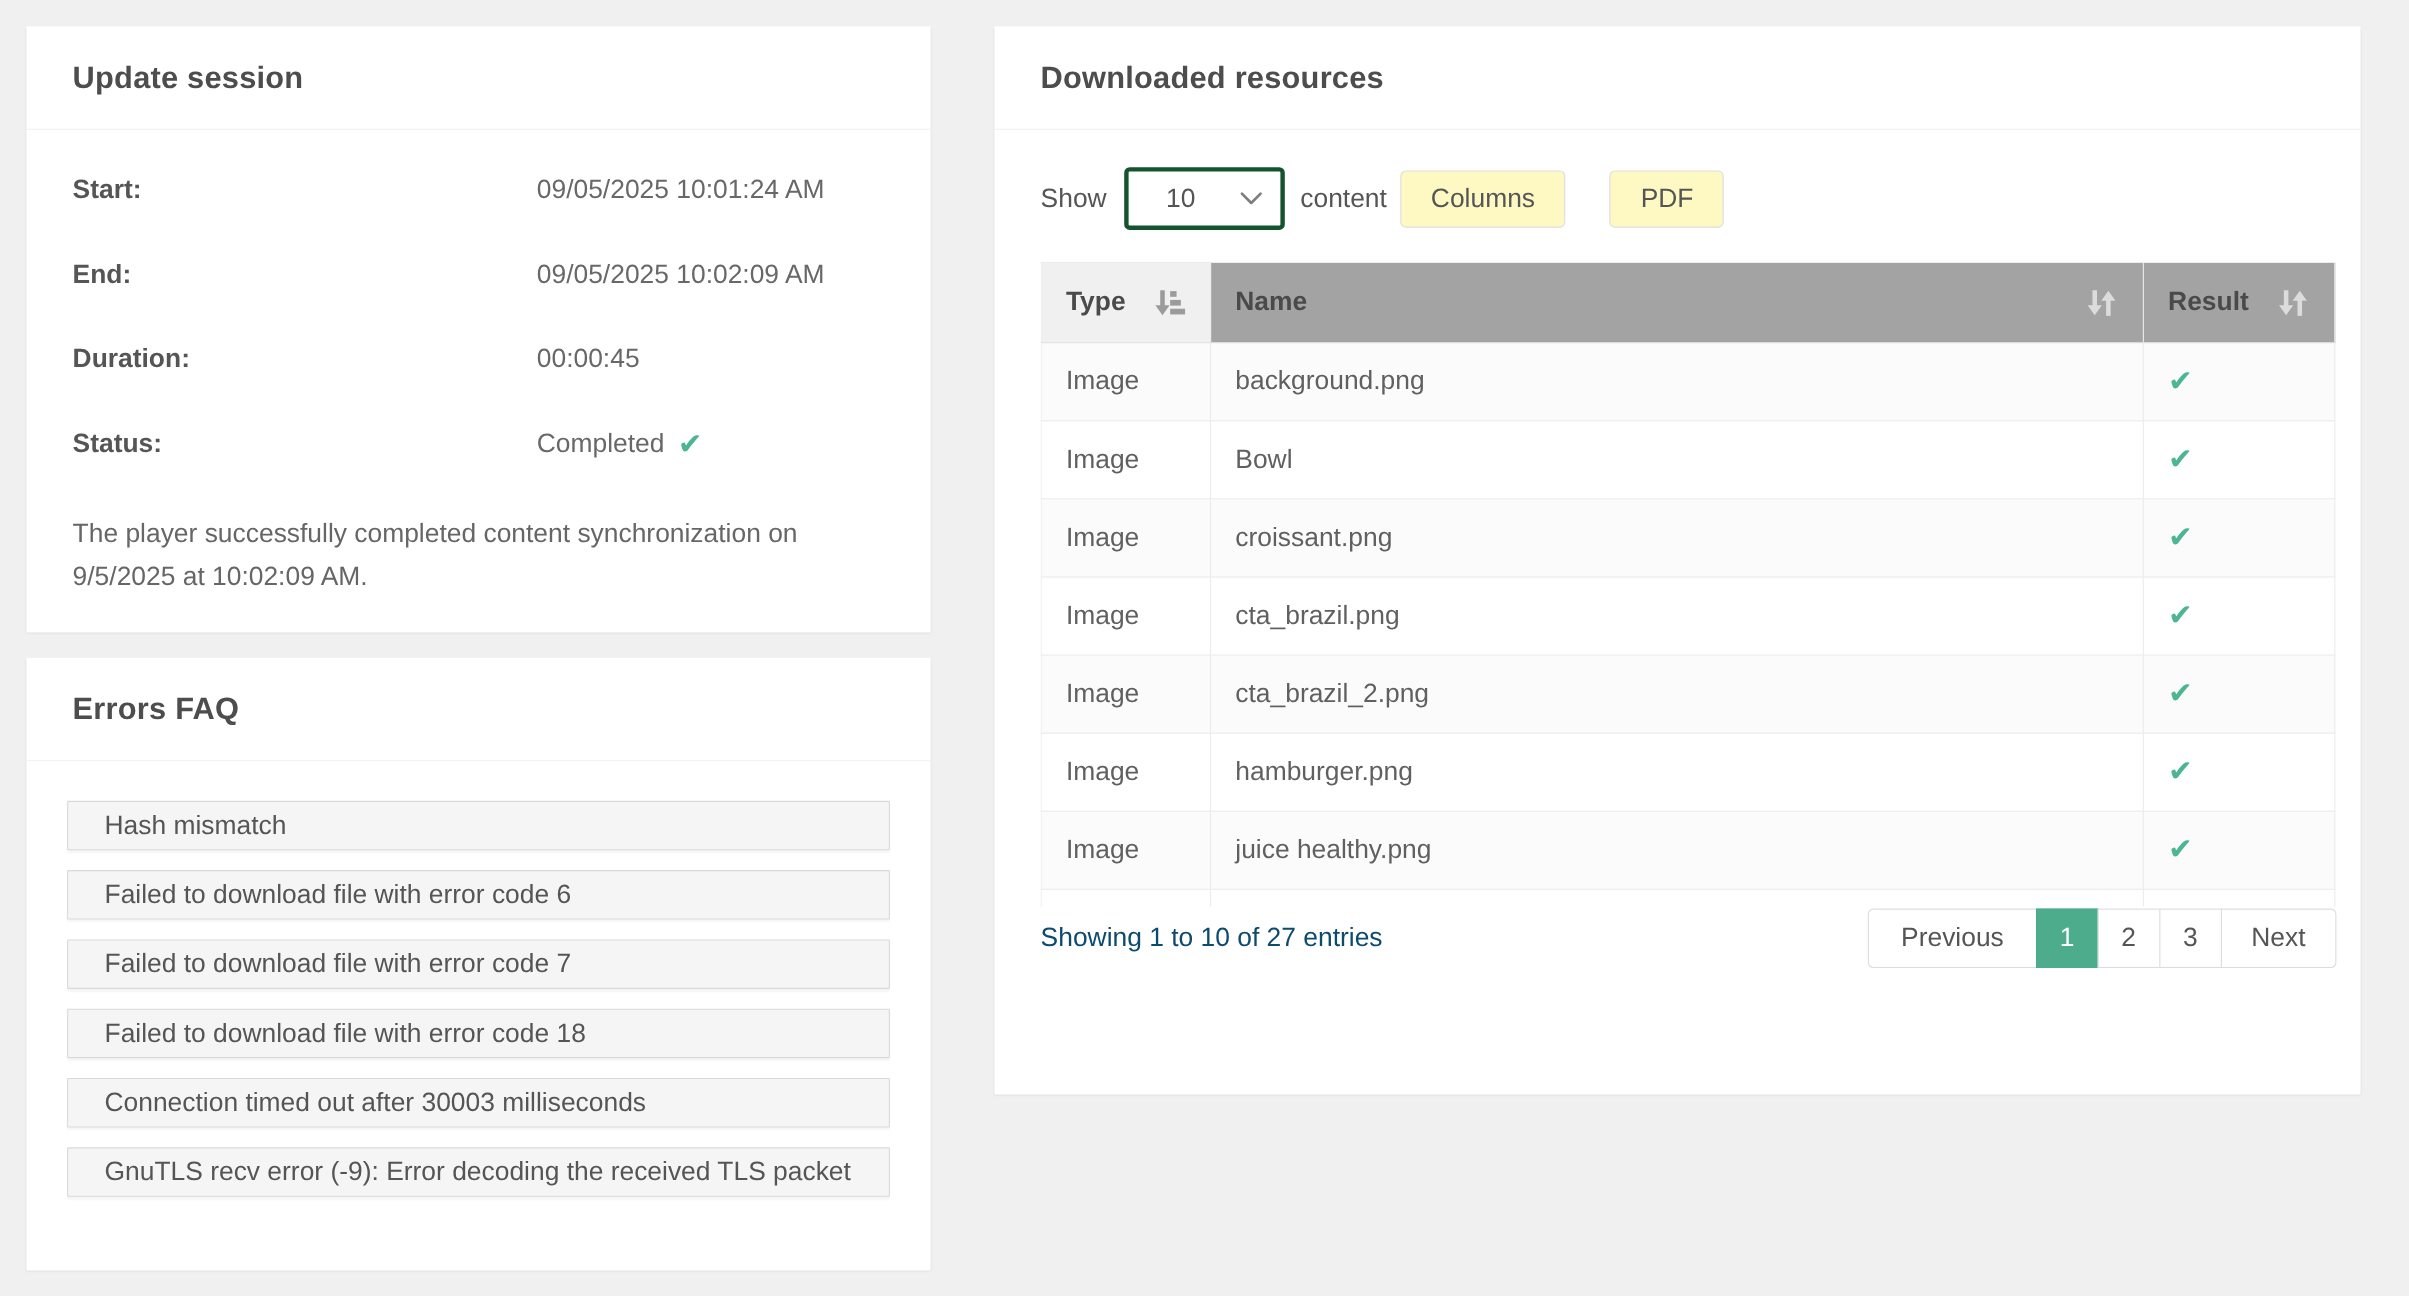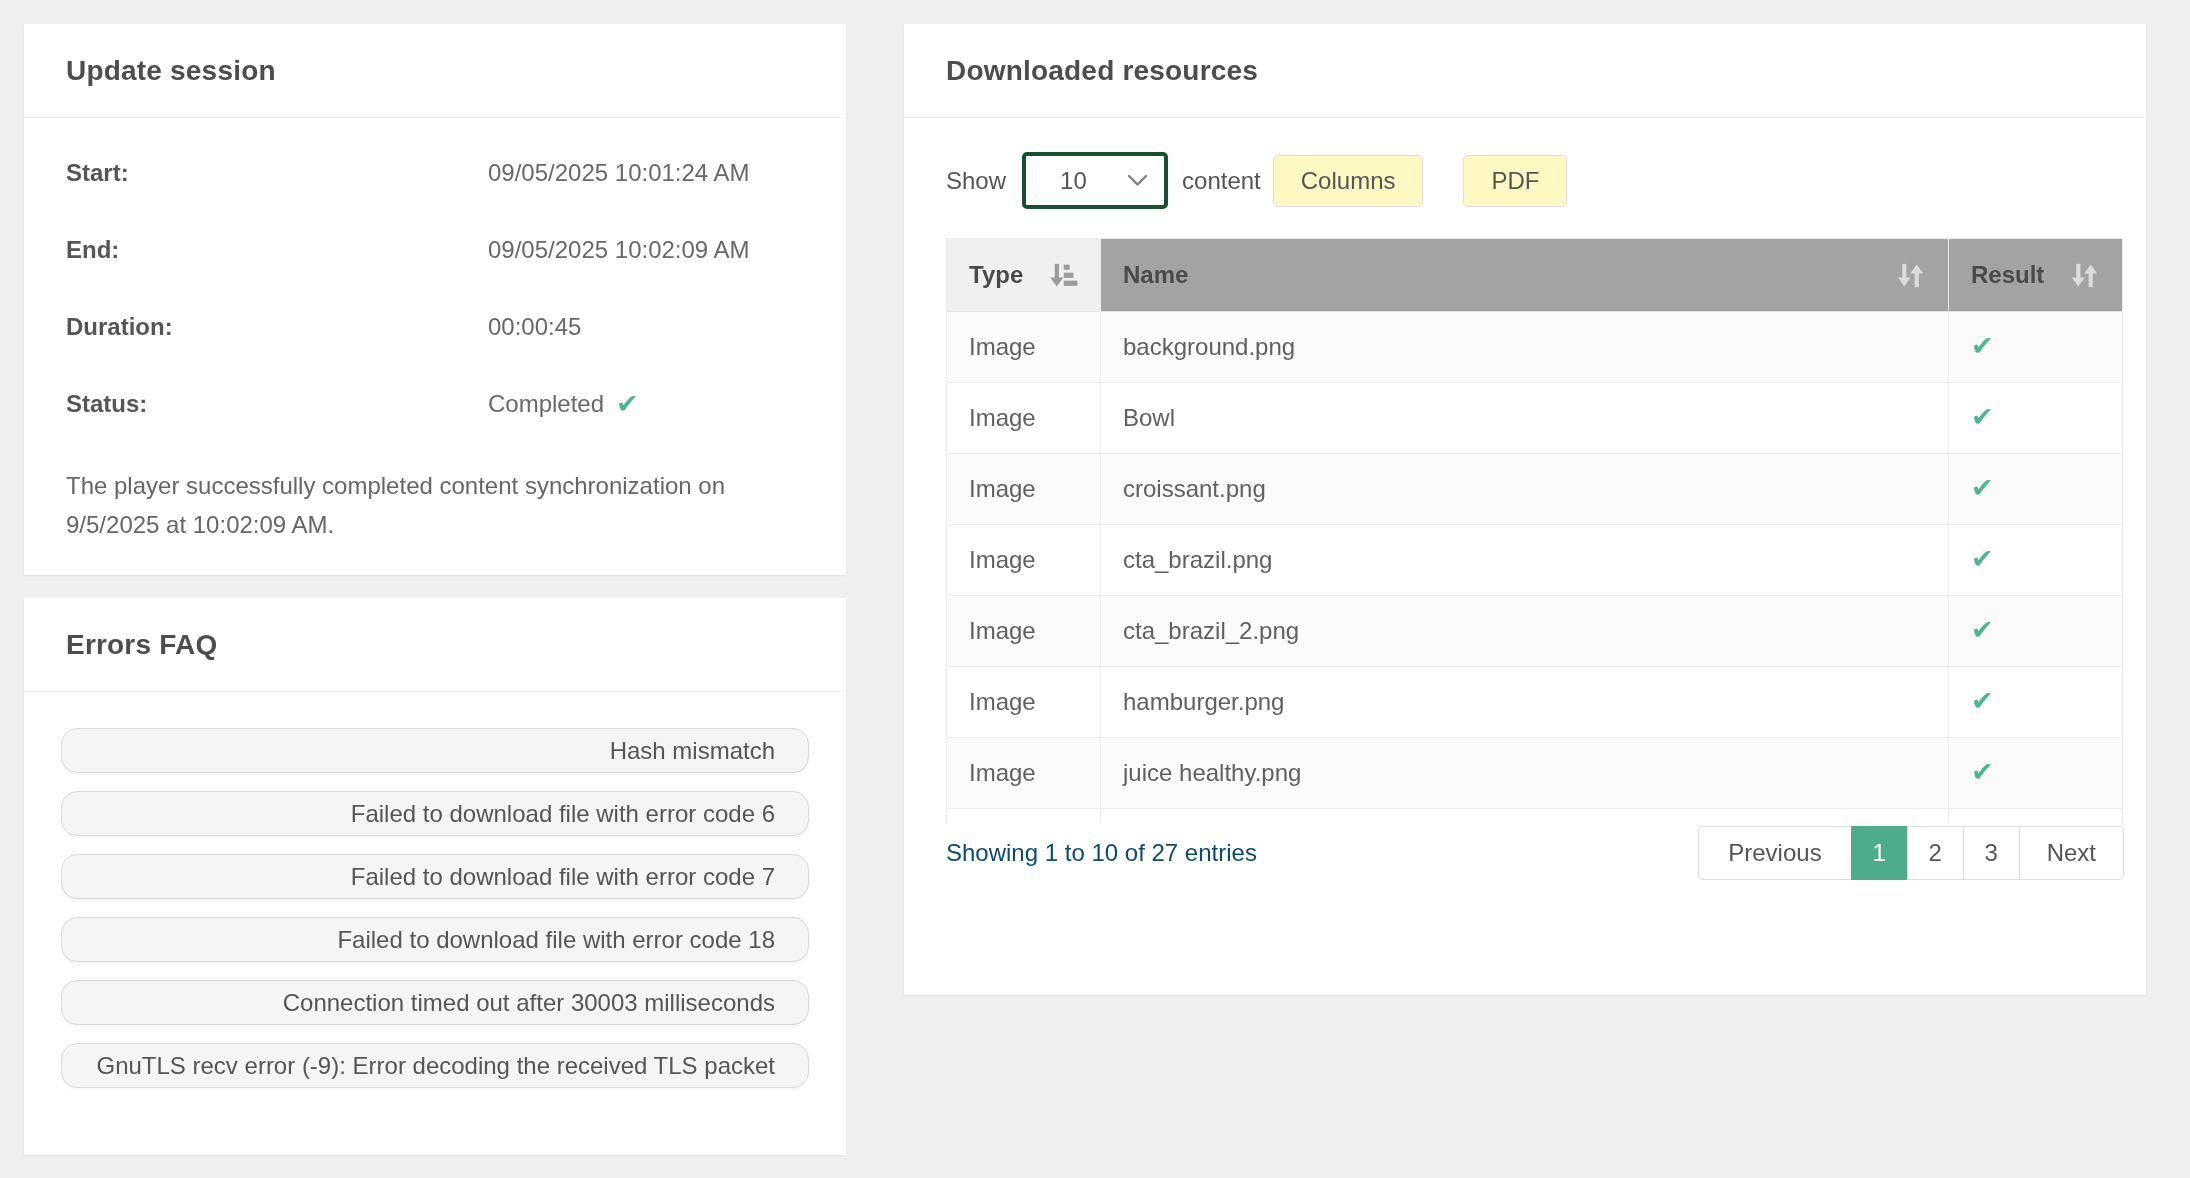--- a/index.html
+++ b/index.html
@@ -41,22 +41,22 @@
   .info-label{width:398px;font-weight:700;color:#555;}
   .info-value{color:#686868;display:flex;align-items:center;}
   .check-icon{color:var(--check-green);font-size:27px;font-weight:700;margin-left:12px;line-height:26px;}
   .session-desc{
     margin:0;font-size:24px;color:#666;line-height:39px;max-width:750px;
   }
 
   
   #card-faq .card-body{padding:36px 37px;}
   .faq-btn{
-    display:block;width:100%;box-sizing:border-box;text-align:right;
-    background:#f5f5f6;border:1px solid #d9d9d9;border-radius:16px;
+    display:block;width:100%;box-sizing:border-box;text-align:left;
+    background:#f5f5f6;border:1px solid #d9d9d9;border-radius:1px;
     padding:5px 33px;font-size:24px;color:#555;line-height:33px;
     margin-bottom:18px;font-family:inherit;cursor:pointer;
     box-shadow:0 2px 2px rgba(0,0,0,0.04);
   }
 
   
   #card-resources .card-body{padding:34px 22px 0 42px;}
   .controls{display:flex;align-items:center;height:57px;margin-bottom:29px;}
   .show-label,.entries-label{font-size:24px;color:#555;}
   .length-select{

